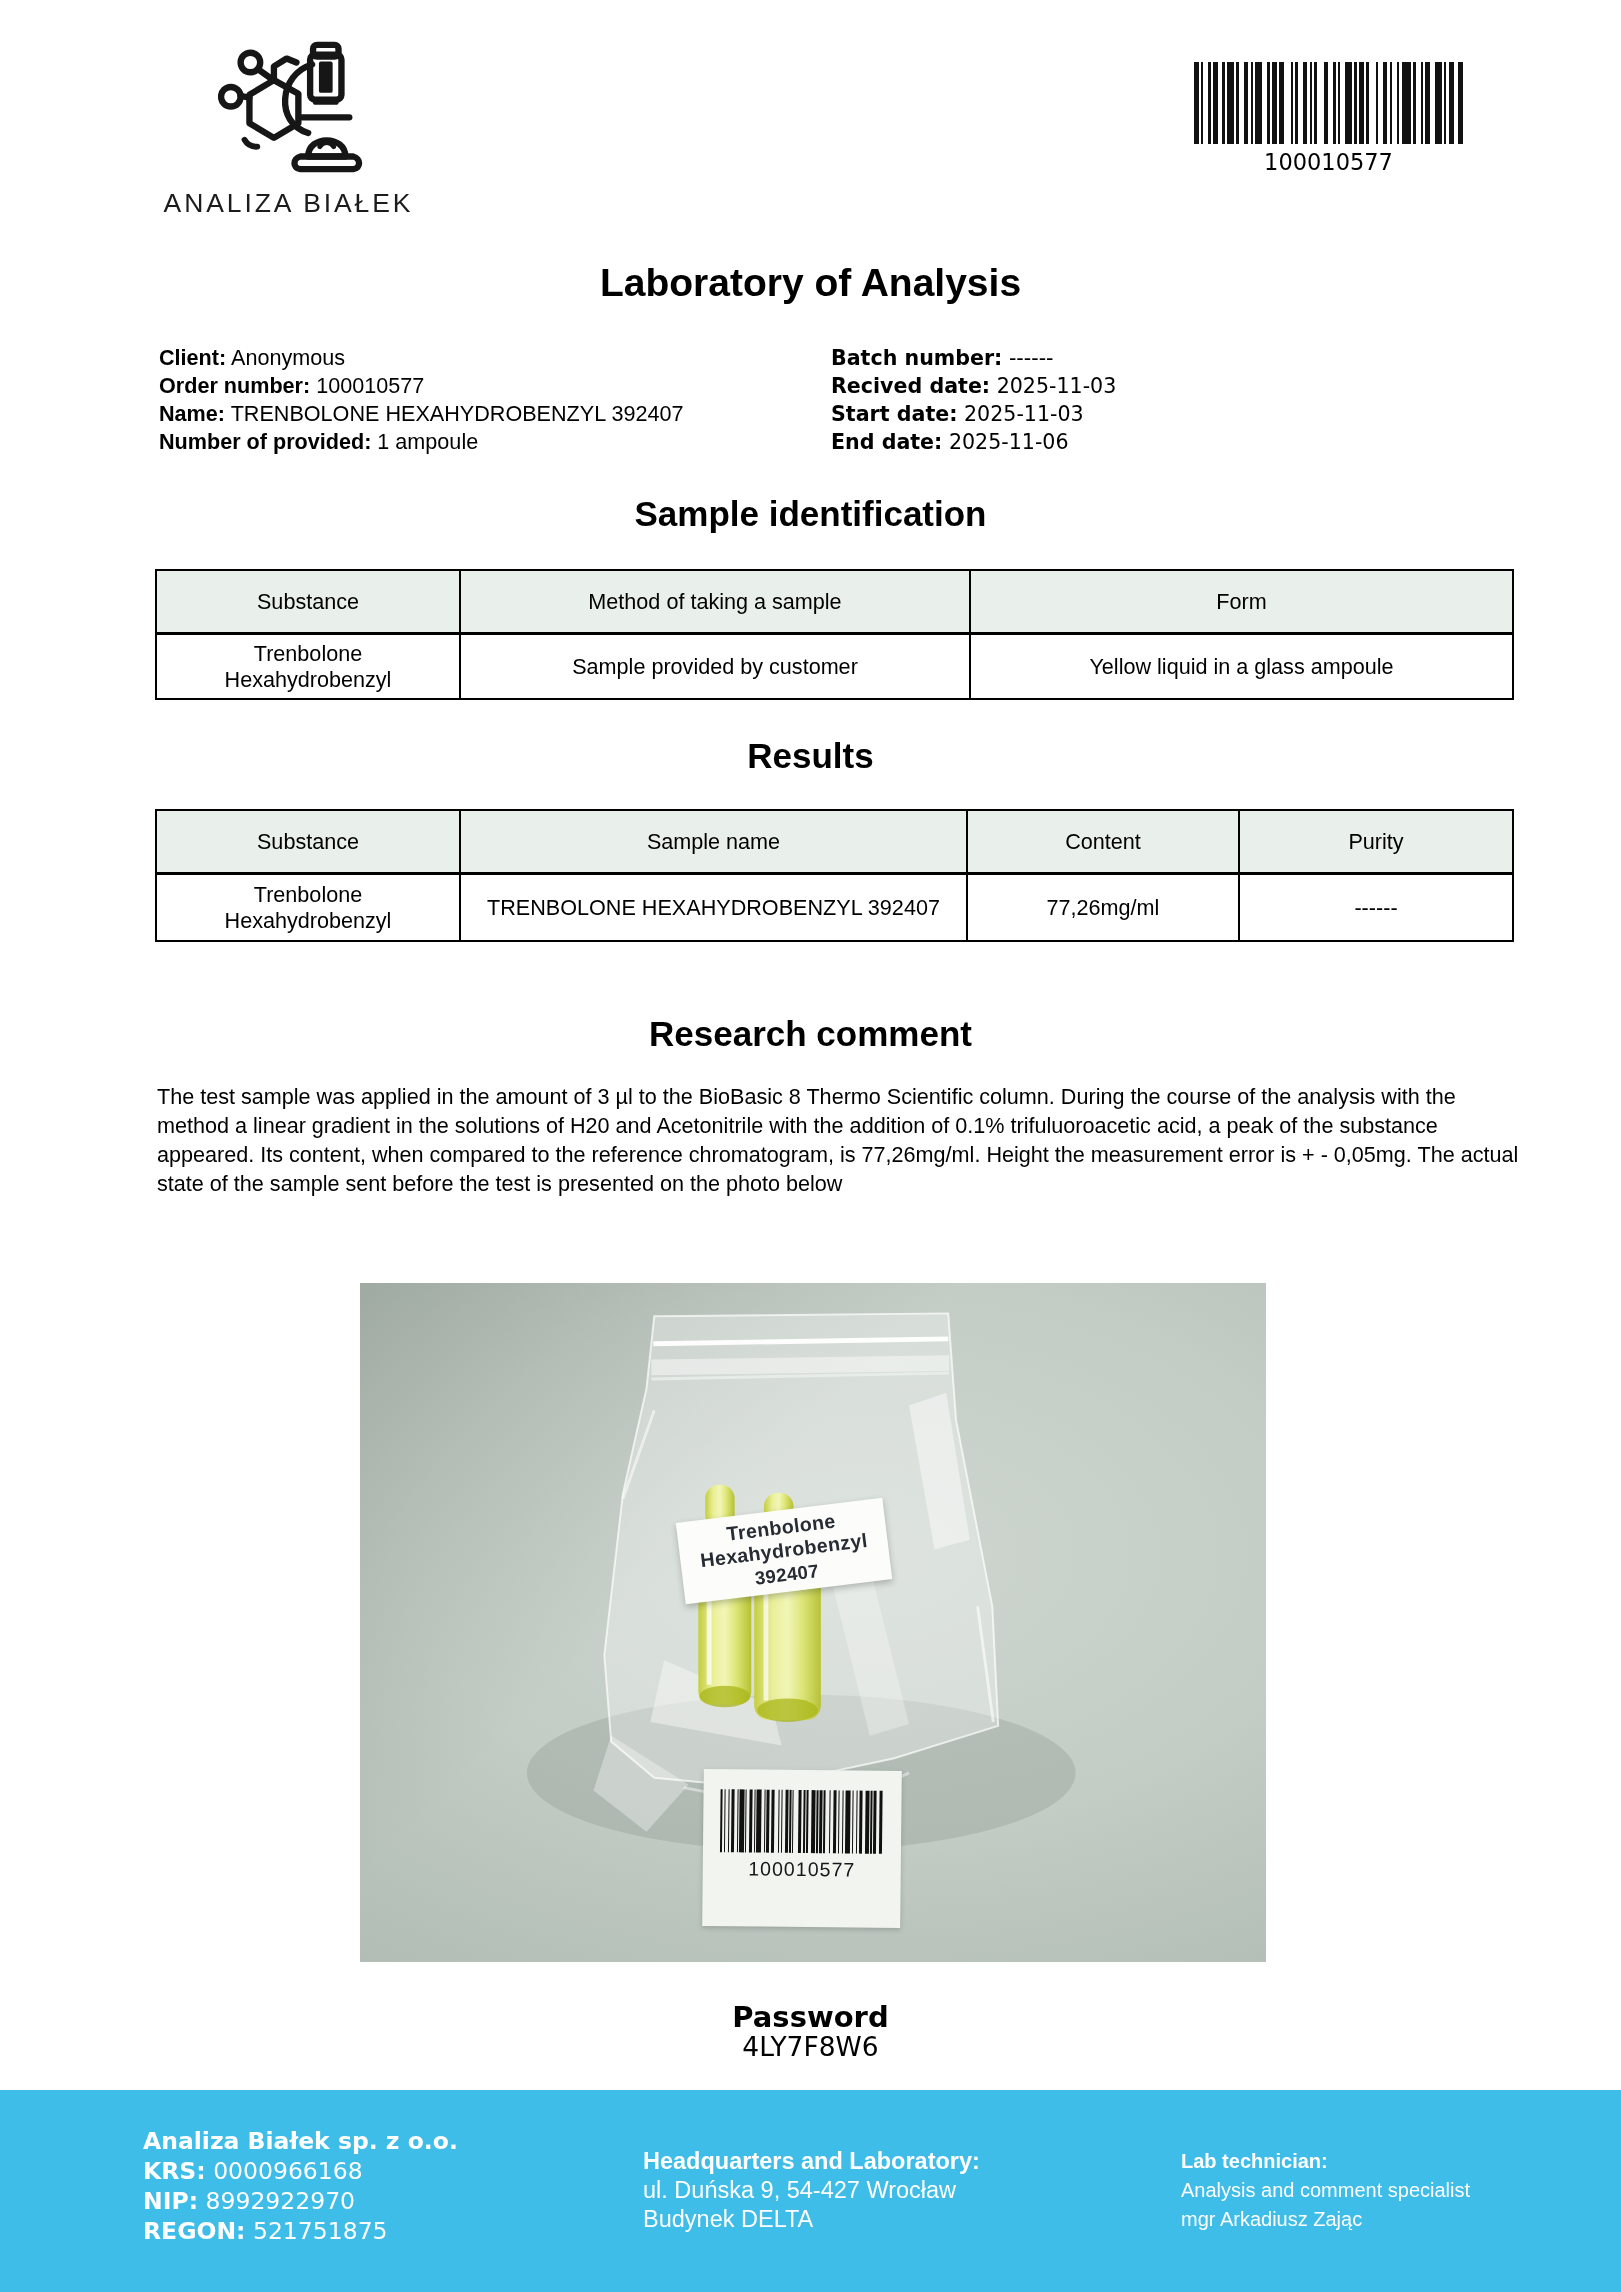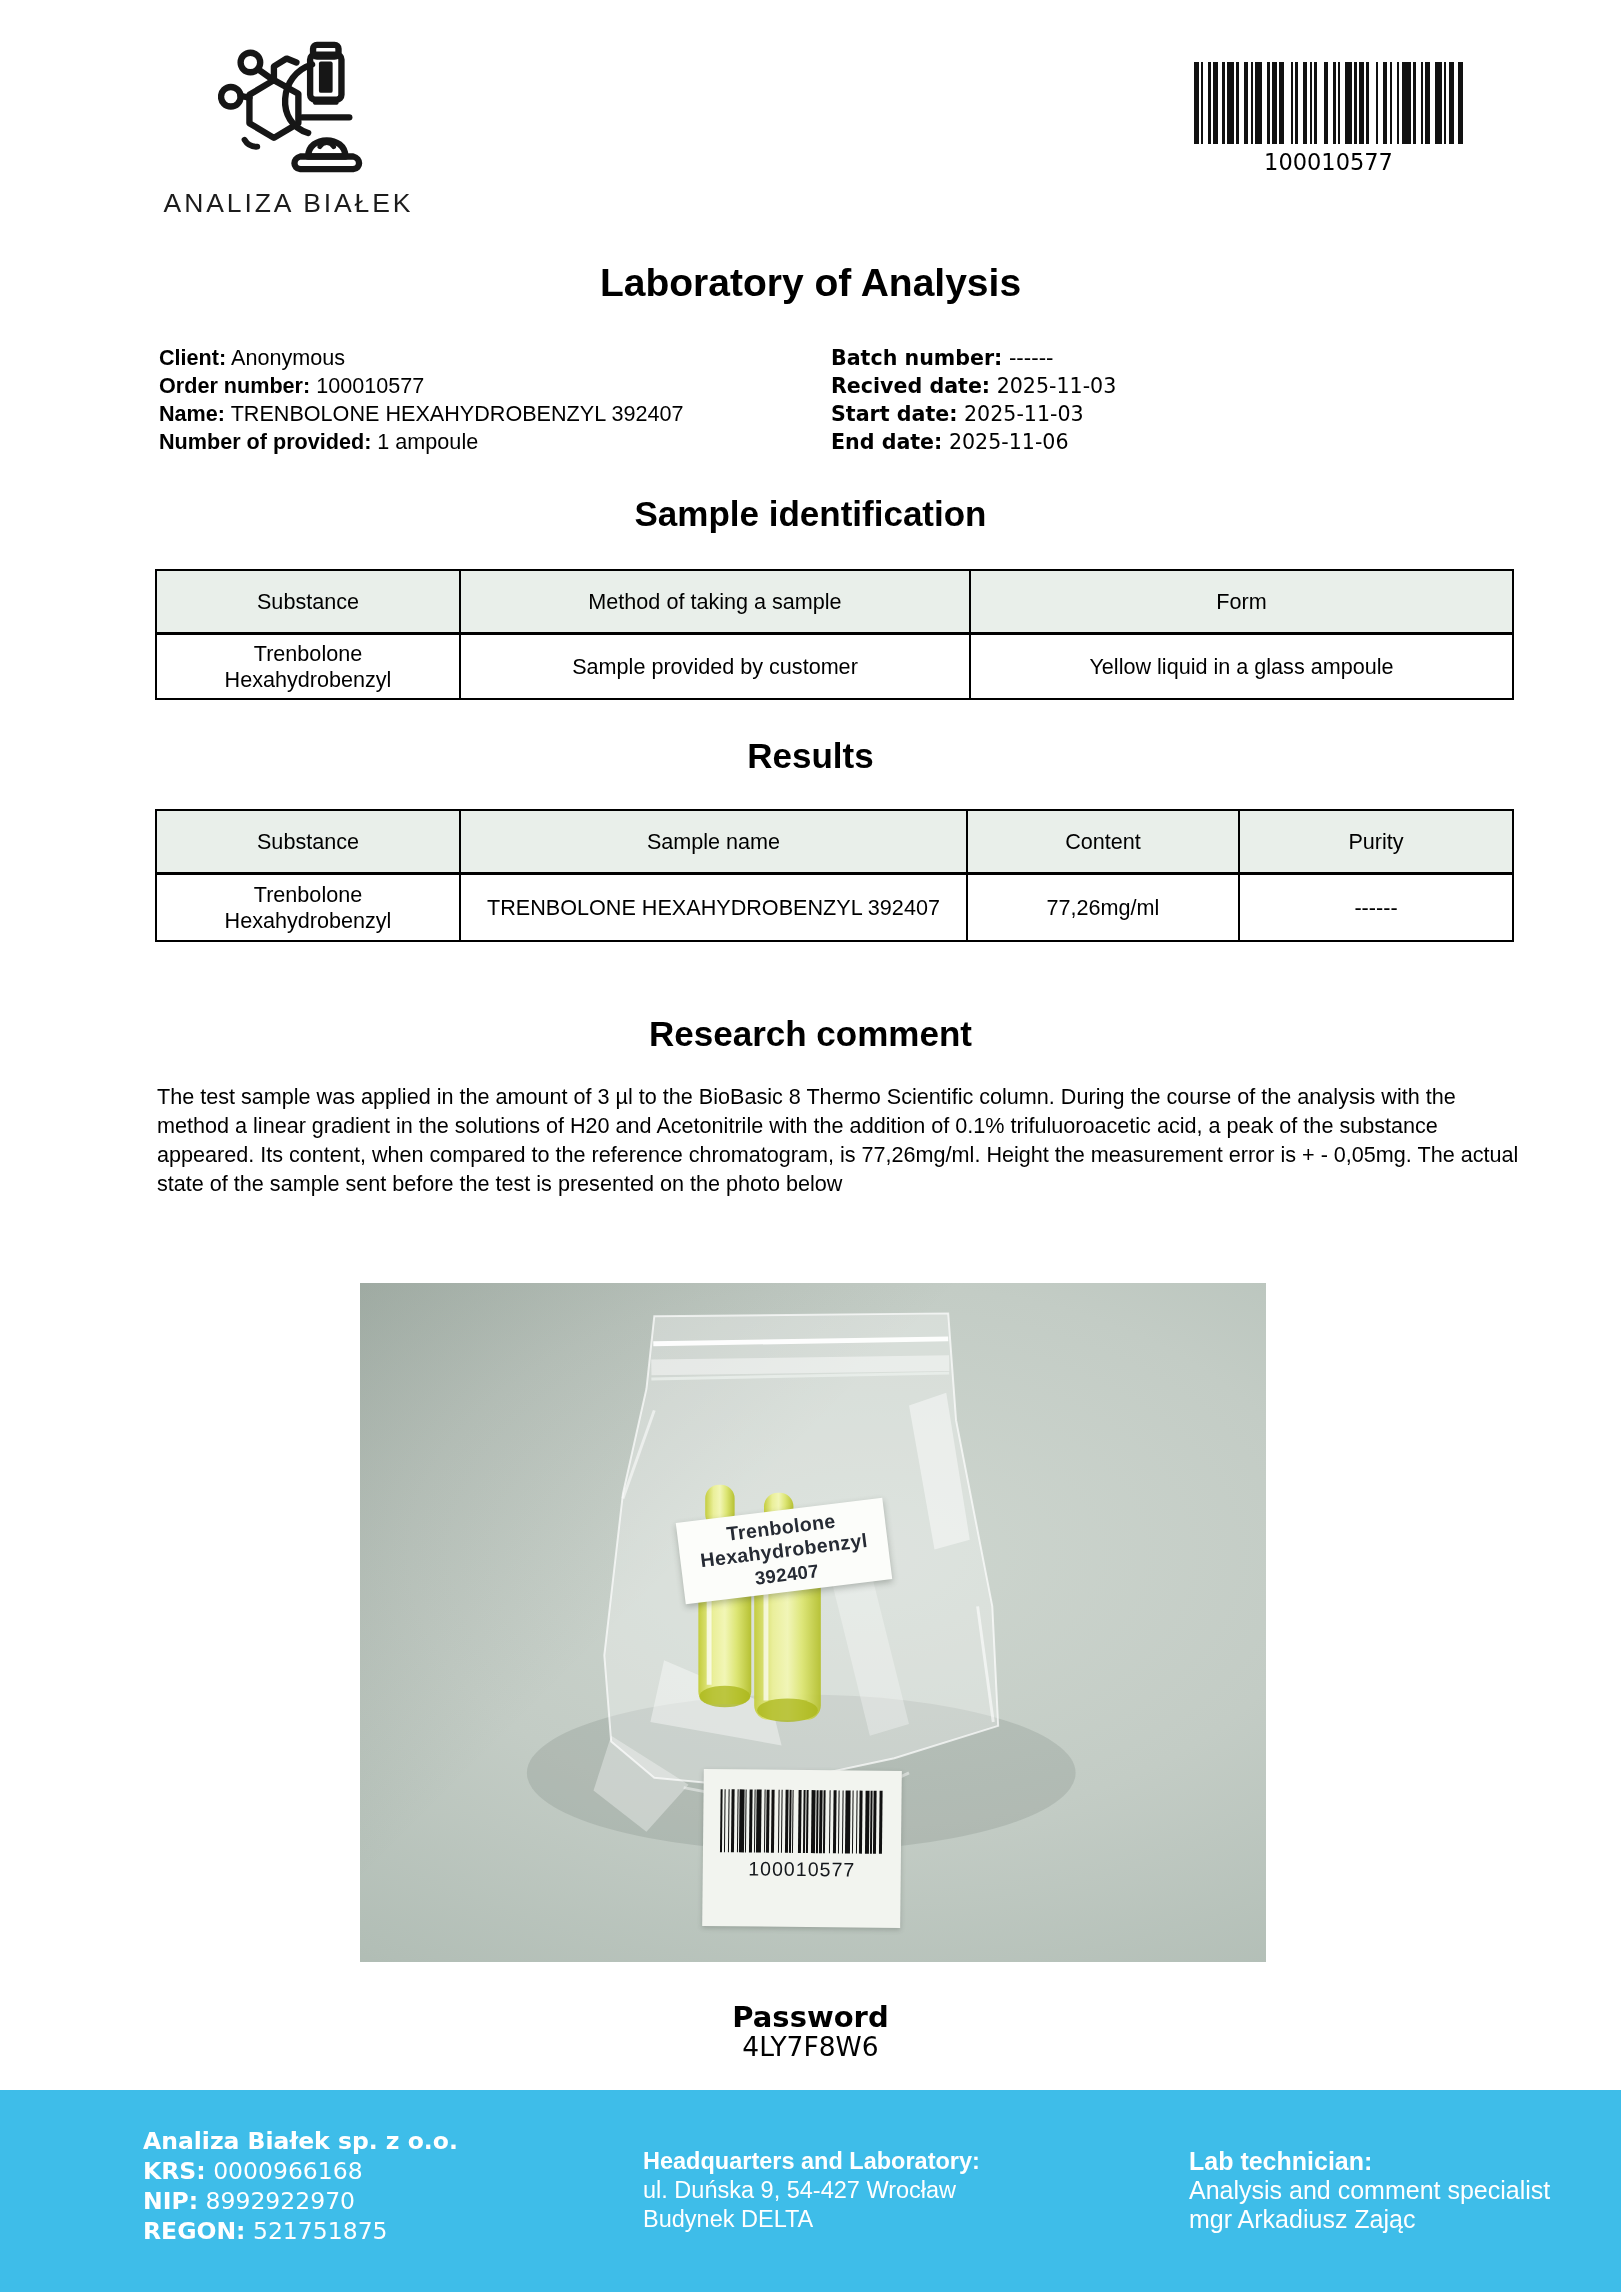--- a/index.html
+++ b/index.html
@@ -61,21 +61,21 @@
   .pw-h{position:absolute;left:0;right:0;top:1988px;text-align:center;
         font-family:"DejaVu Sans",sans-serif;font-weight:bold;font-size:29px;margin-top:12px;}
   .pw-v{position:absolute;left:0;right:0;top:2031px;text-align:center;
         font-family:"DejaVu Sans",sans-serif;font-size:26.5px;}
 
   
   .footer{position:absolute;left:0;top:2090px;width:1621px;height:203px;background:#3EBDE9;color:#fff;}
   .f-col1{position:absolute;left:143px;top:36px;font-family:"DejaVu Sans",sans-serif;
           font-size:23.5px;line-height:30px;}
   .f-col2{position:absolute;left:643px;top:57px;font-size:23.5px;line-height:29px;}
-  .f-col3{position:absolute;left:1181px;top:57px;font-size:25px;line-height:29px;margin-left:8px;}
+  .f-col3{position:absolute;left:1181px;top:57px;font-size:20px;line-height:29px;}
   .footer b{font-weight:bold;}
 </style>
 </head>
 <body>
 
 <div class="page">
 
   <svg class="logo-icon" viewBox="0 0 152 142" fill="none" stroke="#161616" stroke-width="6.5" stroke-linecap="round" stroke-linejoin="round">
 
     <path d="M57 42 L82 56 L82 86 L57 101 L32 86 L32 57 Z"></path>

